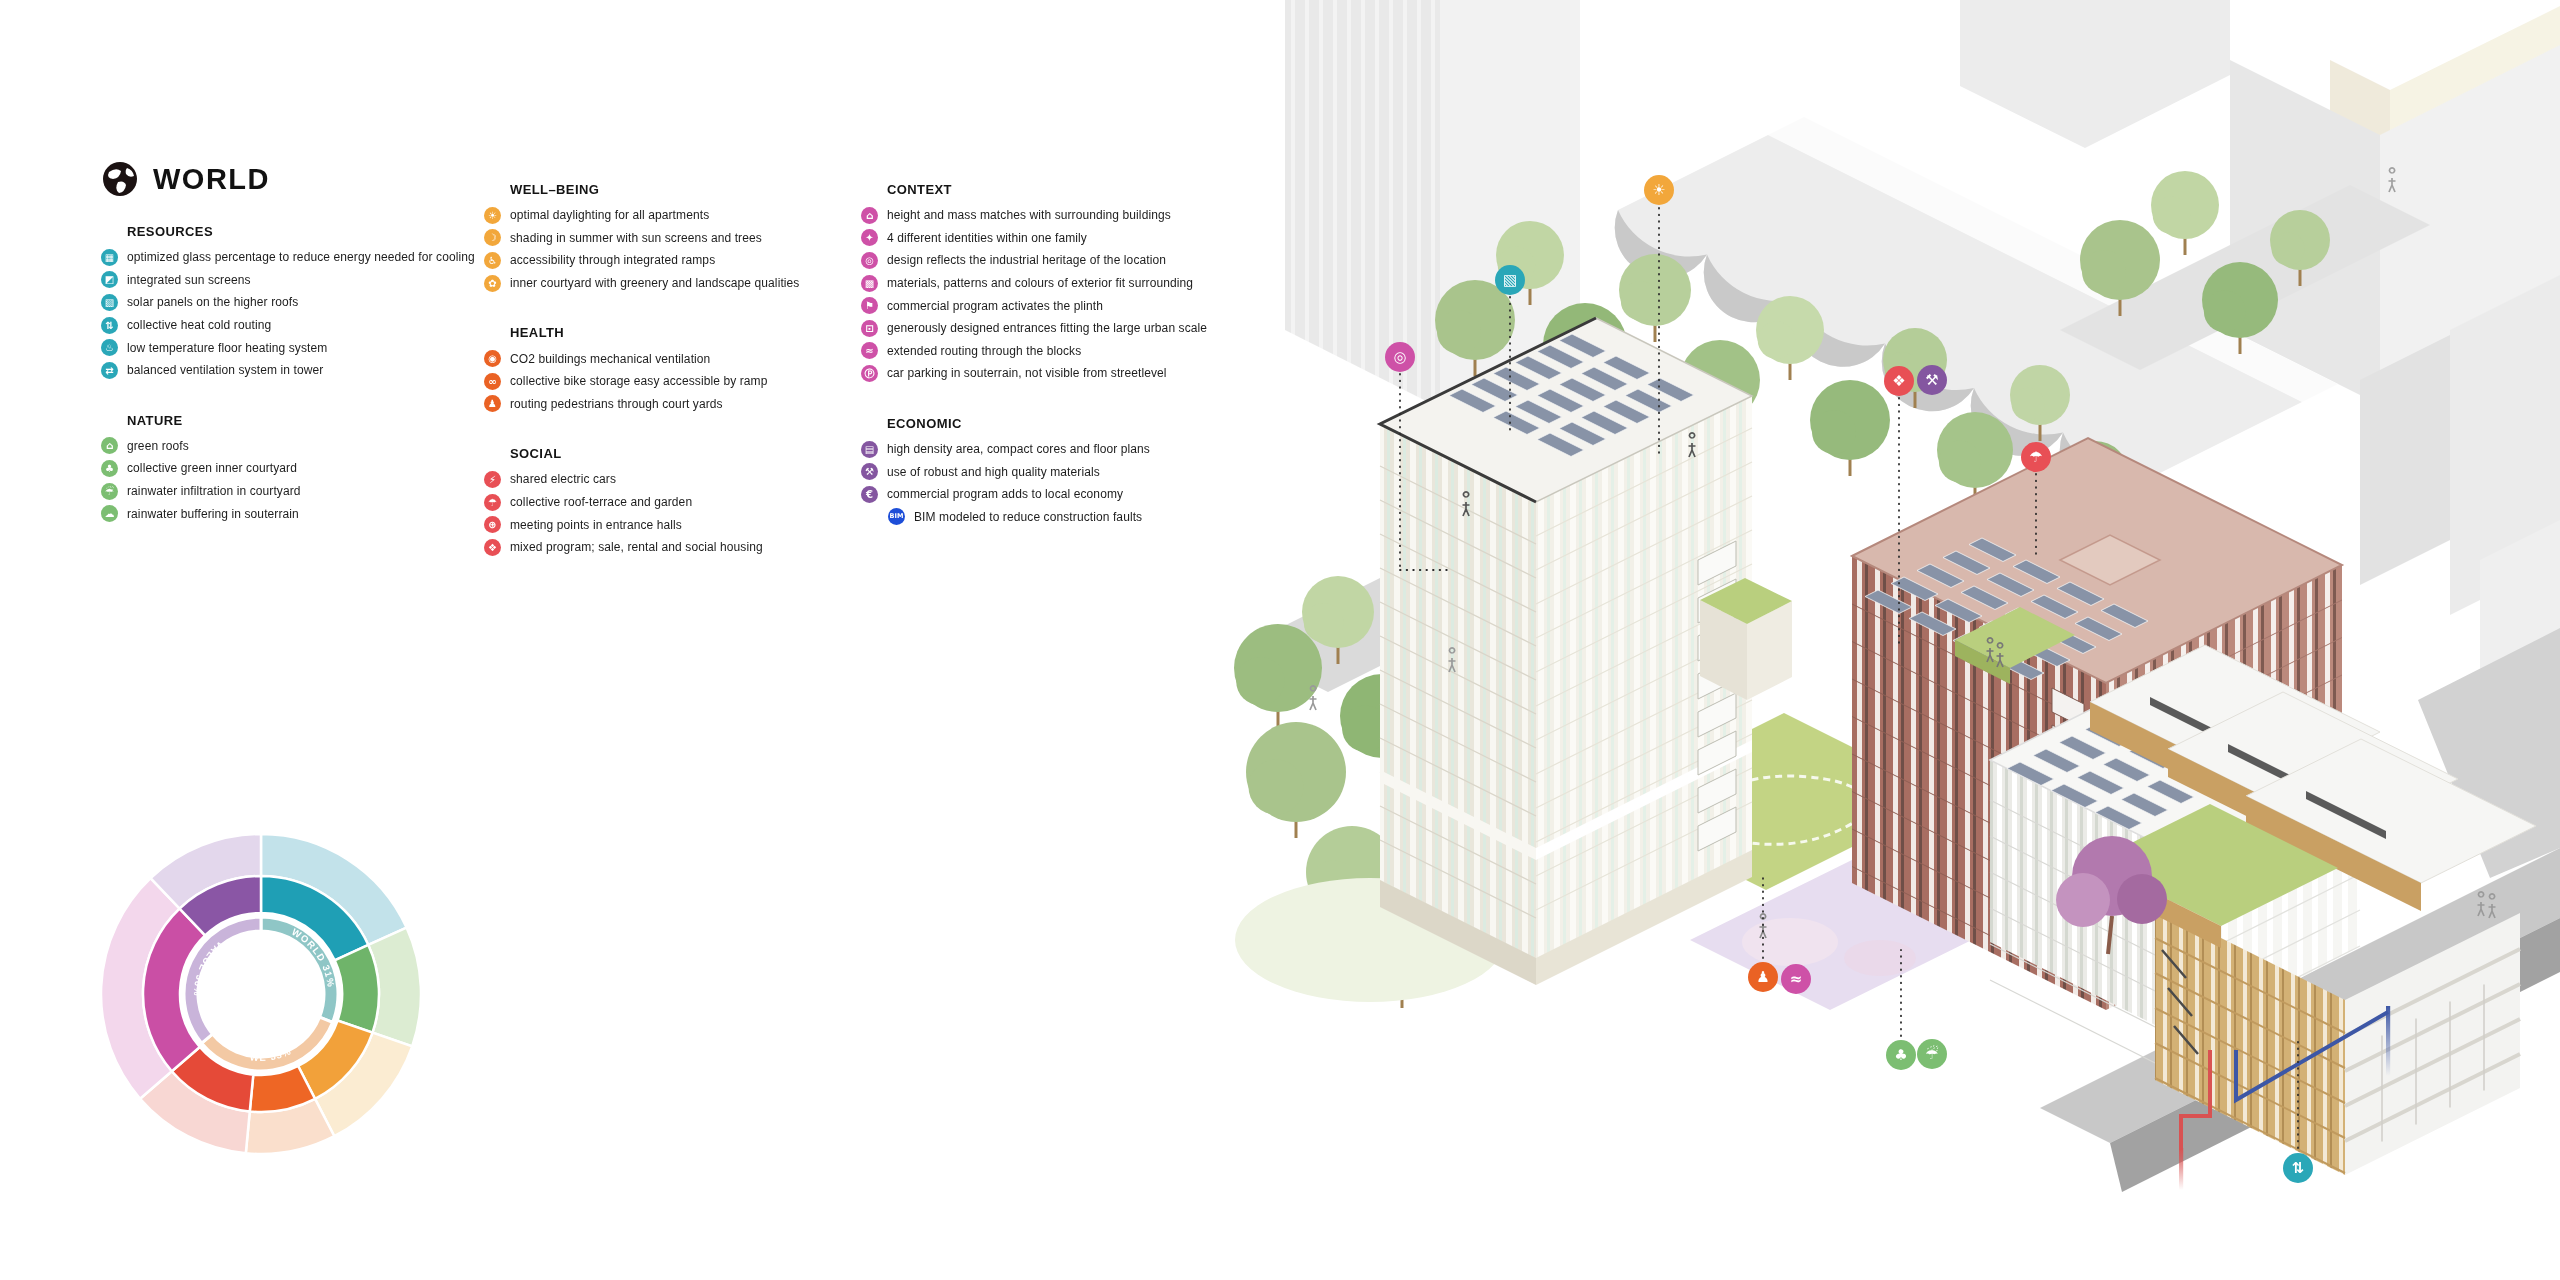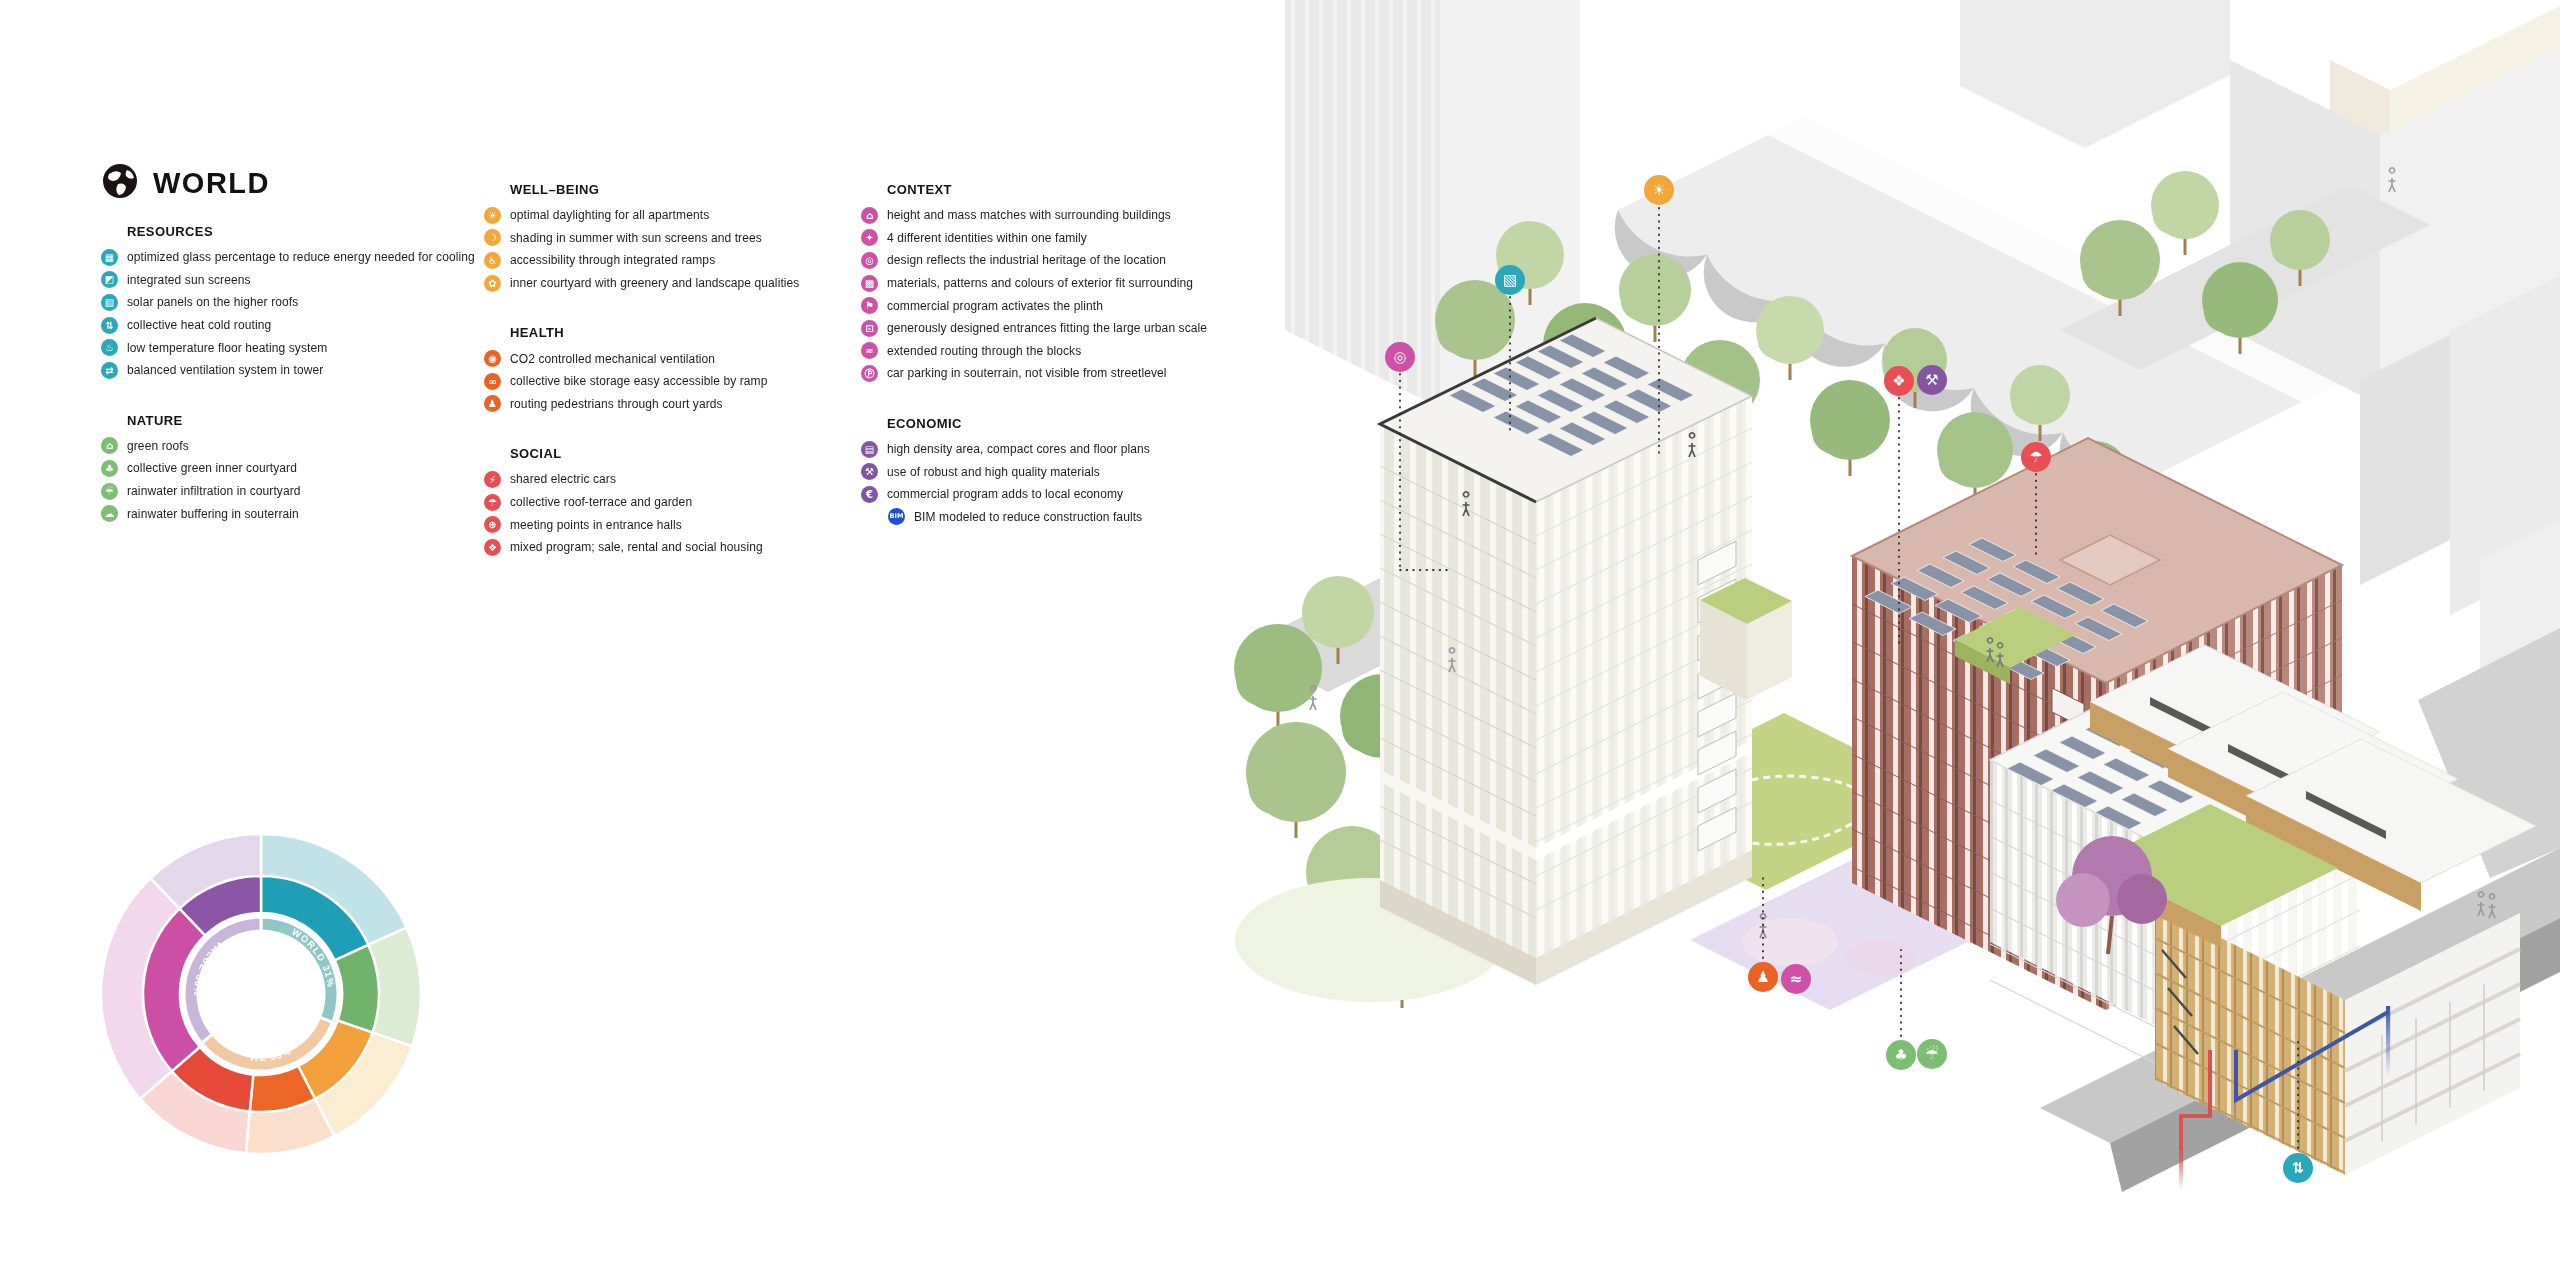--- a/index.html
+++ b/index.html
@@ -1,21 +1,21 @@
 <!DOCTYPE html>
 <html><head>
 <meta charset="utf-8">
 <style>
   html,body{margin:0;padding:0;background:#ffffff;width:2560px;height:1280px;overflow:hidden;
     font-family:"Liberation Sans", sans-serif;}
   #stage{position:relative;width:2560px;height:1280px;background:#fff;}
   #scene{position:absolute;left:0;top:0;width:2560px;height:1280px;}
   #legend{position:absolute;left:0;top:0;width:1240px;height:1280px;}
   .col{position:absolute;top:158px;width:384px;}
-  .col-hd{display:flex;align-items:flex-end;gap:14px;height:42px;}
+  .col-hd{display:flex;align-items:center;gap:14px;height:42px;}
   .col-hd h2{margin:0;font-size:29px;font-weight:800;letter-spacing:1.5px;color:#121212;}
   .hd-ic{width:38px;height:38px;flex:0 0 38px;}
   .sec{margin-top:24px;}
   .sec + .sec{margin-top:31px;}
   .sec h3{margin:0 0 7px 26px;font-size:13px;font-weight:800;letter-spacing:.4px;color:#141414;}
   .sec ul{list-style:none;margin:0;padding:0;}
   .sec li{display:flex;align-items:center;height:22.6px;gap:9px;}
   .dot{width:17px;height:17px;border-radius:50%;flex:0 0 17px;color:#fff;text-align:center;
        font:700 10px/17px "DejaVu Sans", sans-serif;}
   .dot.bim{font-size:6.5px;letter-spacing:0;}
@@ -572,21 +572,21 @@
               <span class="dot" style="background: rgb(242, 167, 59);">✿</span>
               <span class="lbl">inner courtyard with greenery and landscape qualities</span>
             </li>
           </ul>
         </div>
         <div class="sec">
           <h3>HEALTH</h3>
           <ul>
             <li>
               <span class="dot" style="background: rgb(234, 98, 36);">◉</span>
-              <span class="lbl">CO2 controlled mechanical ventilation</span>
+              <span class="lbl">CO2 buildings mechanical ventilation</span>
             </li>
             <li>
               <span class="dot" style="background: rgb(234, 98, 36);">∞</span>
               <span class="lbl">collective bike storage easy accessible by ramp</span>
             </li>
             <li>
               <span class="dot" style="background: rgb(234, 98, 36);">♟</span>
               <span class="lbl">routing pedestrians through court yards</span>
             </li>
           </ul>

